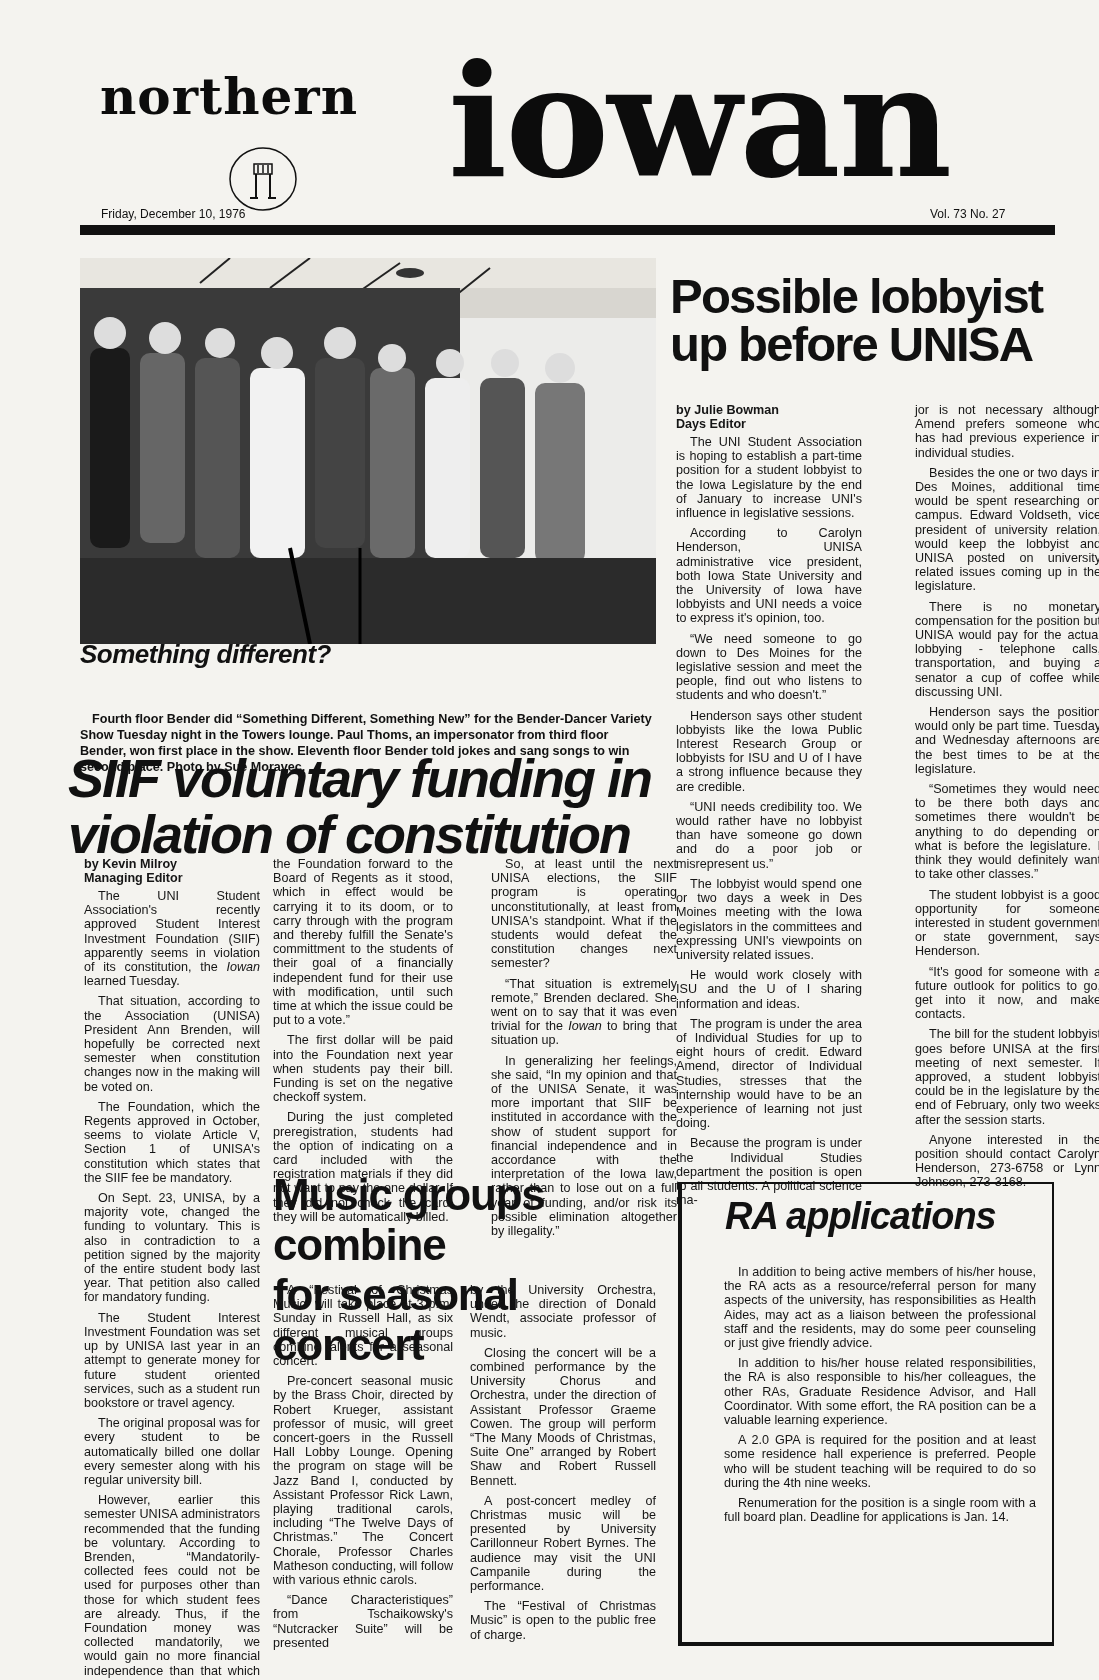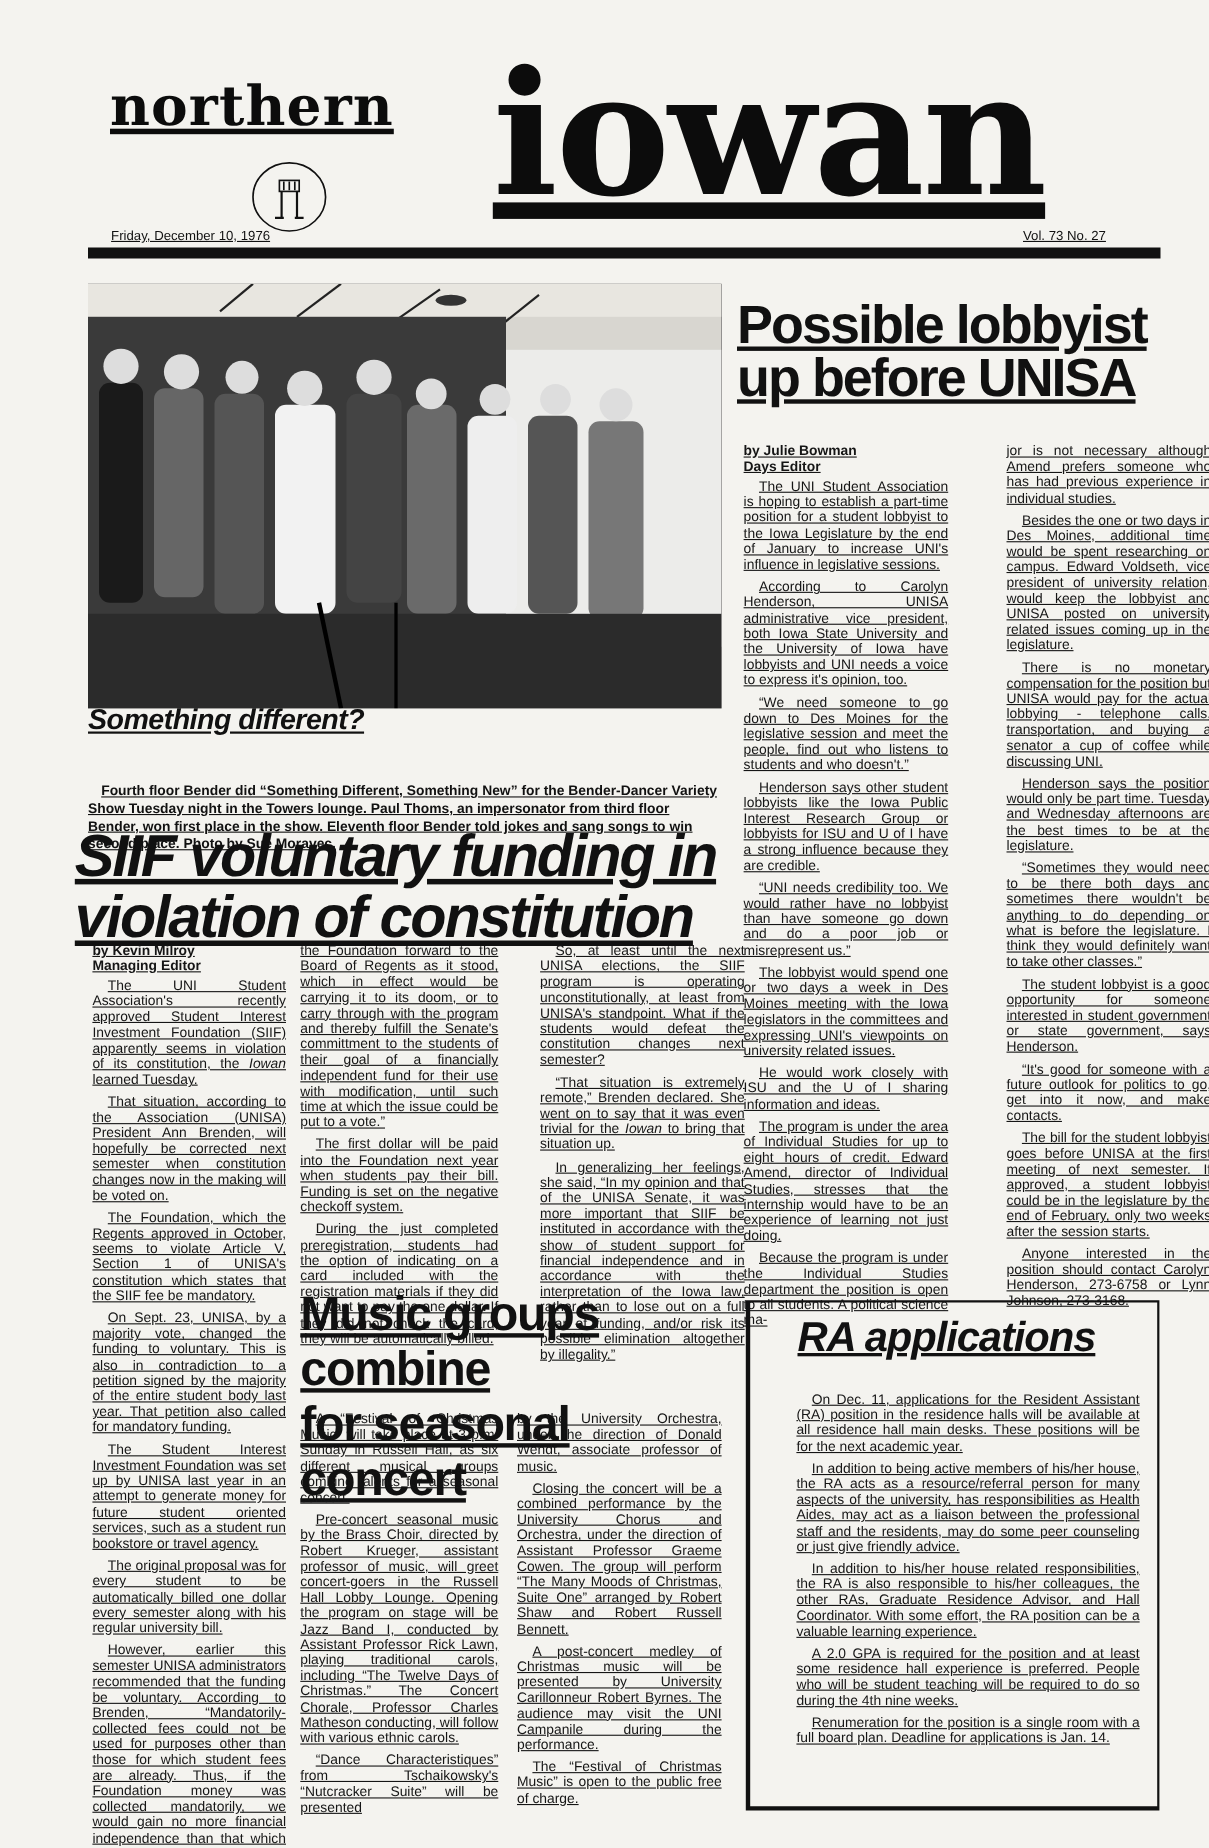--- a/index.html
+++ b/index.html
@@ -1,21 +1,21 @@
 <!DOCTYPE html>
 <html><head>
 <meta charset="utf-8">
 <style>
   html, body { margin: 0; padding: 0; }
   body {
     width: 1099px; height: 1680px; position: relative; overflow: hidden;
     background: #f4f3ef; color: #111;
     font-family: "Liberation Sans", sans-serif;
   }
-  .abs { position: absolute; text-decoration: underline; }
+  .abs { position: absolute; }
   .masthead-northern {
     left: 100px; top: 72px; font-family: "DejaVu Serif", serif; font-weight: bold;
     font-size: 50px; letter-spacing: 1px; color: #0c0c0c; line-height: 1;
   }
   .masthead-iowan {
     left: 448px; top: 44px; font-family: "DejaVu Serif", serif; font-weight: bold;
     font-size: 156px; letter-spacing: -2px; color: #0c0c0c; line-height: 1;
   }
   .seal { left: 228px; top: 146px; width: 70px; height: 66px; }
   .dateline { left: 101px; top: 207px; font-size: 12px; }
@@ -195,18 +195,17 @@
 <div class="abs col" style="left:470px; top:1283px; width:186px;">
   <p class="cont">by the University Orchestra, under the direction of Donald Wendt, associate professor of music.</p>
   <p>Closing the concert will be a combined performance by the University Chorus and Orchestra, under the direction of Assistant Professor Graeme Cowen. The group will perform “The Many Moods of Christmas, Suite One” arranged by Robert Shaw and Robert Russell Bennett.</p>
   <p>A post-concert medley of Christmas music will be presented by University Carillonneur Robert Byrnes. The audience may visit the UNI Campanile during the performance.</p>
   <p>The “Festival of Christmas Music” is open to the public free of charge.</p>
 </div>
 
 <div class="abs ra-box"></div>
 <div class="abs ra-title">RA applications</div>
 <div class="abs col ra-body">
-  <p>On Dec. 11, applications for the Resident Assistant (RA) position in the residence halls will be available at all residence hall main desks. These positions will be for the next academic year.</p>
   <p>In addition to being active members of his/her house, the RA acts as a resource/referral person for many aspects of the university, has responsibilities as Health Aides, may act as a liaison between the professional staff and the residents, may do some peer counseling or just give friendly advice.</p>
   <p>In addition to his/her house related responsibilities, the RA is also responsible to his/her colleagues, the other RAs, Graduate Residence Advisor, and Hall Coordinator. With some effort, the RA position can be a valuable learning experience.</p>
   <p>A 2.0 GPA is required for the position and at least some residence hall experience is preferred. People who will be student teaching will be required to do so during the 4th nine weeks.</p>
   <p>Renumeration for the position is a single room with a full board plan. Deadline for applications is Jan. 14.</p>
 </div>
 
 </body></html>

